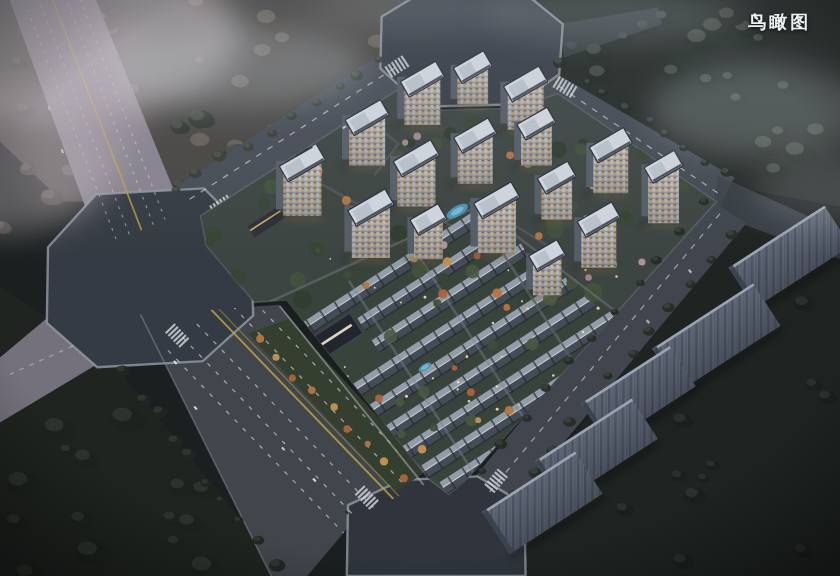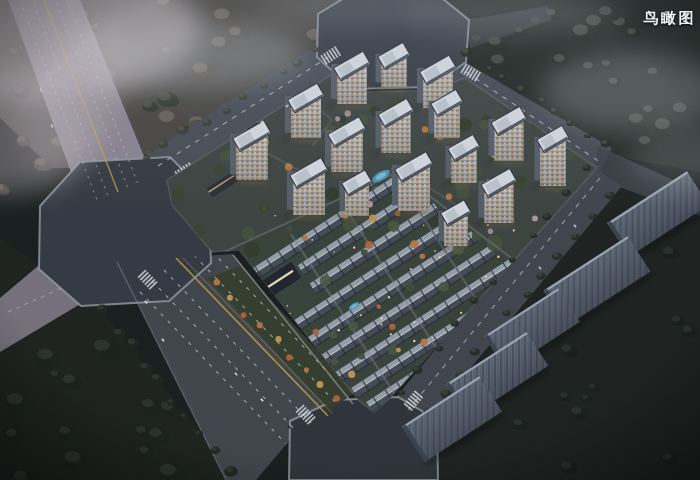--- a/index.html
+++ b/index.html
@@ -1,19 +1,19 @@
 <!DOCTYPE html>
 <html><head>
 <meta charset="utf-8">
 <style>
   html,body{margin:0;padding:0;background:#0d0f10;}
   #stage{position:relative;width:700px;height:480px;overflow:hidden;background:#191d1d;}
   #stage svg{position:absolute;left:0;top:0;display:block;}
   .caption{
-    position:absolute;right:4px;top:9px;
+    position:absolute;right:24px;top:9px;
     font-family:"Liberation Sans","DejaVu Sans",sans-serif;
     font-size:15px;font-weight:bold;color:#eef1f4;
     letter-spacing:2.5px;text-shadow:0 1px 3px rgba(0,0,0,.85);
     user-select:none;
   }
 </style>
 </head>
 <body>
 
 <div id="stage">

